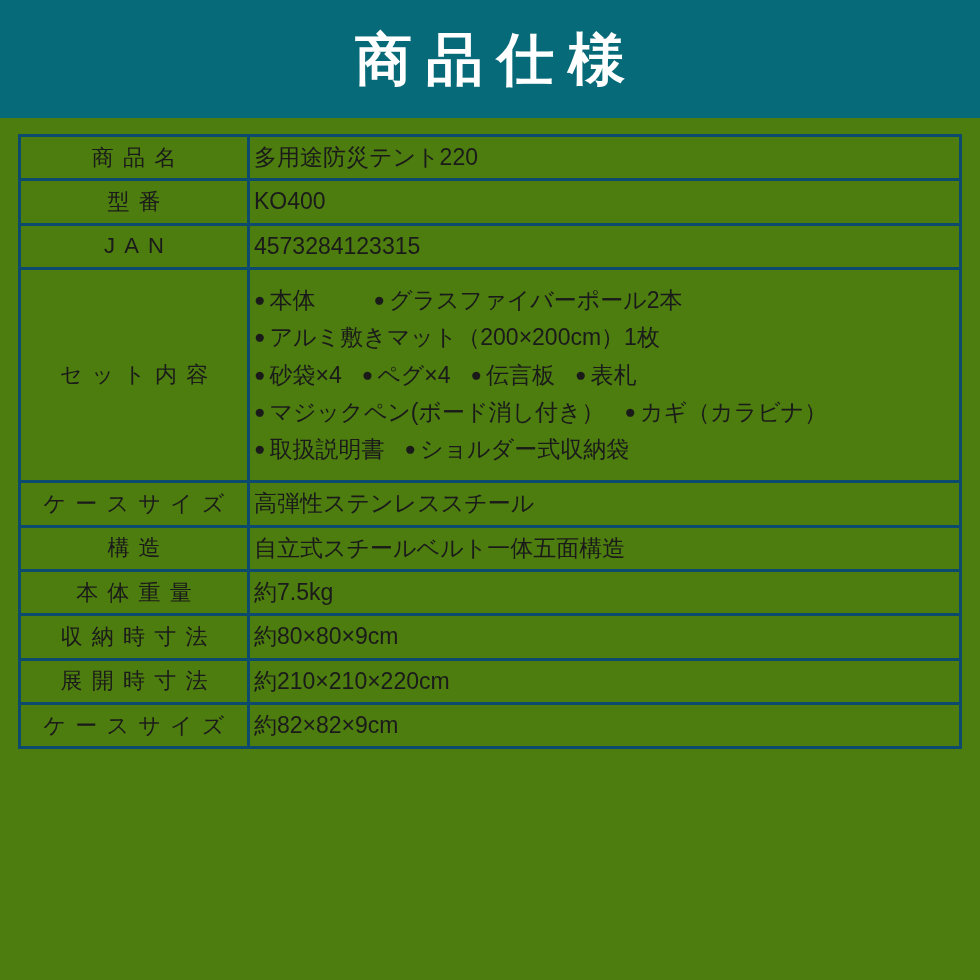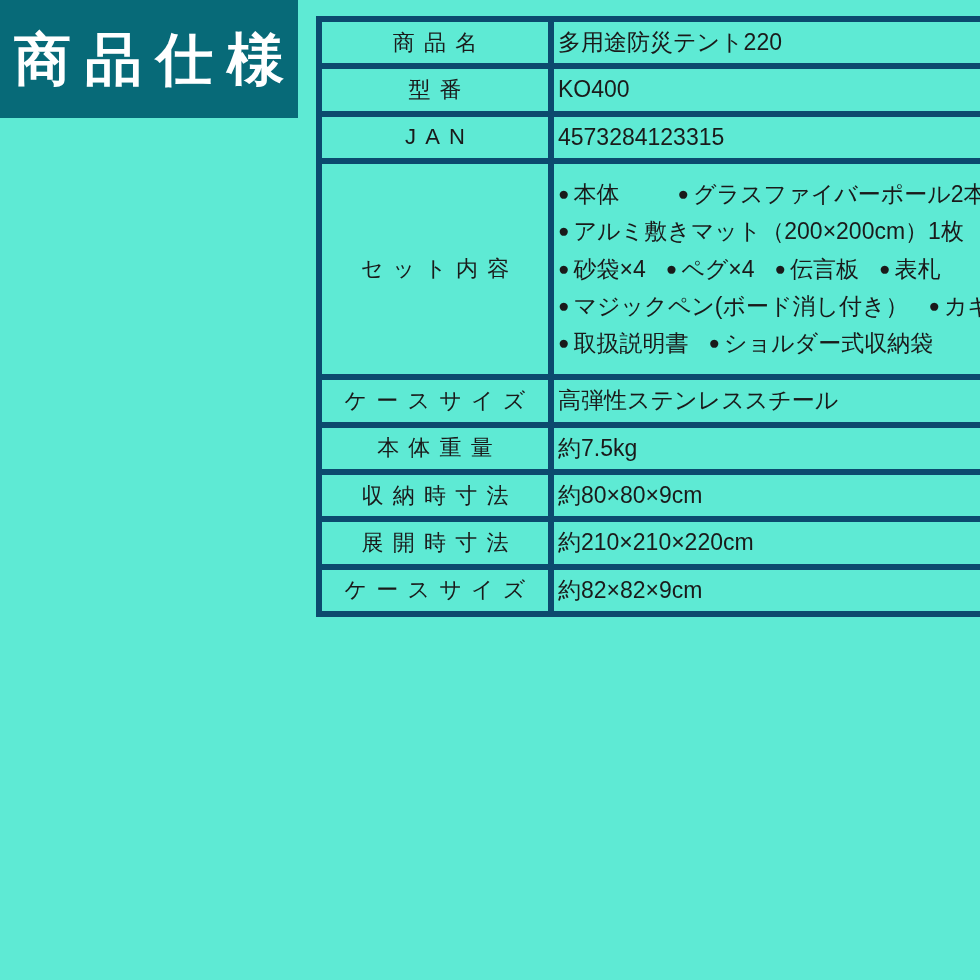--- a/index.html
+++ b/index.html
@@ -12,22 +12,22 @@
     background: #ffffff;
     font-family: "Liberation Sans", "DejaVu Sans", sans-serif;
     color: #1a1a1a;
     overflow: hidden;
   }
   .page {
     width: 980px;
     height: 980px;
     box-sizing: border-box;
     display: flex;
-    flex-direction: row;
-    background: #5eead4;
+    flex-direction: column;
+    background: #4d7c0f;
     justify-content: space-between;
   }
   
   .header {
     background: #076a78;
     height: 118px;
     display: flex;
     align-items: center;
     justify-content: center;
     flex: 0 0 auto;
@@ -47,21 +47,21 @@
     padding: 16px 18px 4px 18px;
     box-sizing: border-box;
   }
   table.spec {
     width: 944px;
     border-collapse: collapse;
     table-layout: fixed;
     border: 1px solid #000000;
   }
   table.spec td {
-    border: 6px solid #0c4a6e;
+    border: 3px solid #0c4a6e;
     vertical-align: middle;
     padding: 4px;
   }
   td.label {
     width: 218px;
     text-align: center;
     font-size: 22px;
     letter-spacing: 1px;
     padding: 9px 6px;
     white-space: nowrap;
@@ -169,20 +169,26 @@
         </tr>
 
         <tr>
           <td class="label">
             <span class="lbl-inner">ケースサイズ</span>
           </td>
           <td class="value">高弾性ステンレススチール</td>
         </tr>
 
 
+        <tr>
+          <td class="label">
+            <span class="lbl-inner">構造</span>
+          </td>
+          <td class="value">自立式スチールベルト一体五面構造</td>
+        </tr>
 
         <tr>
           <td class="label">
             <span class="lbl-inner">本体重量</span>
           </td>
           <td class="value">約7.5kg</td>
         </tr>
 
         <tr>
           <td class="label">

